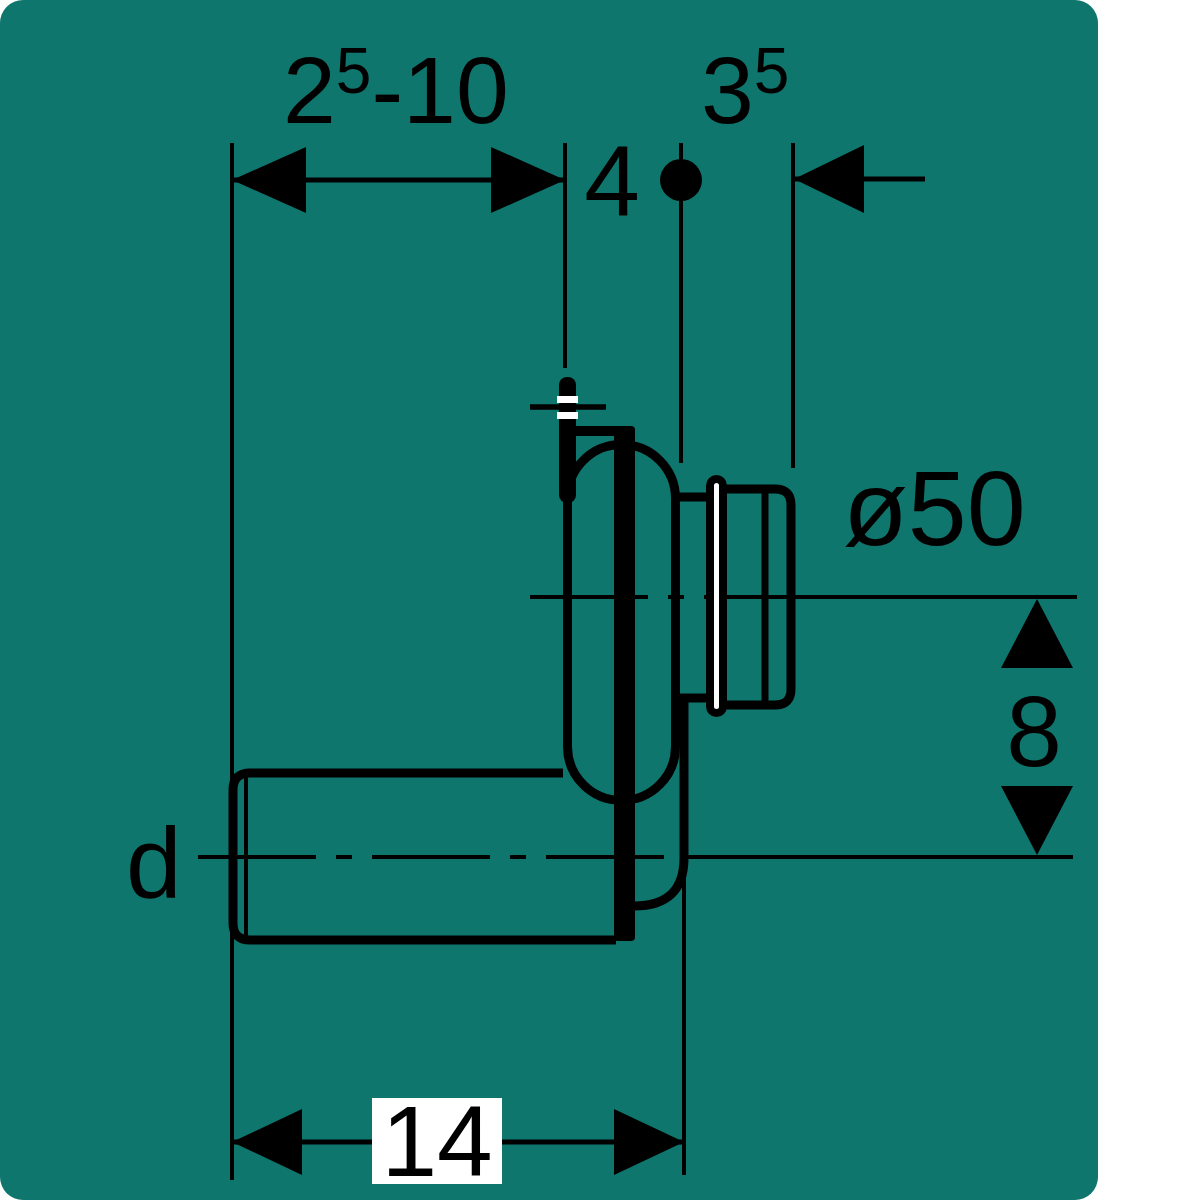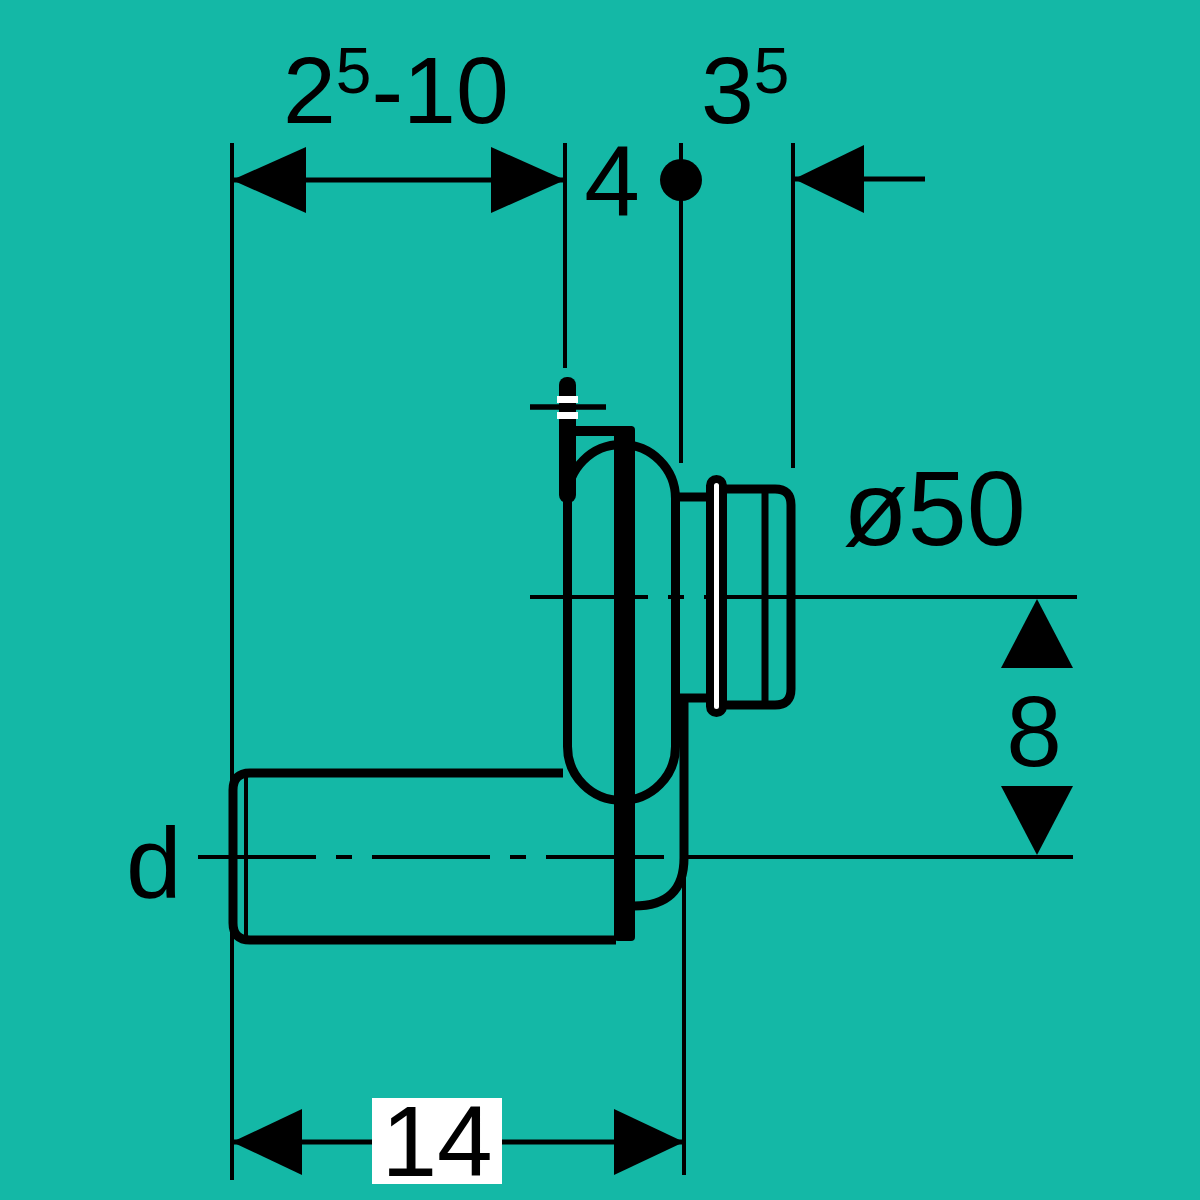--- a/index.html
+++ b/index.html
@@ -1,16 +1,16 @@
 <!DOCTYPE html>
 <html><head>
 <meta charset="utf-8">
 <style>
   html,body{margin:0;padding:0;background:#ffffff;}
-  .stage{position:relative;width:1200px;height:1200px;background:#14b8a6;overflow:hidden;}
+  .stage{position:relative;width:1098px;height:1200px;background:#0f766e;overflow:hidden;border-radius:23px;}
   svg{display:block;width:1200px;height:1200px;}
   text{font-family:"Liberation Sans","DejaVu Sans",sans-serif;fill:#000000;}
   .ink{stroke:#000000;}
 </style>
 </head>
 <body>
 
 <div class="stage">
 <svg viewBox="0 0 1200 1200" xmlns="http://www.w3.org/2000/svg">
 

